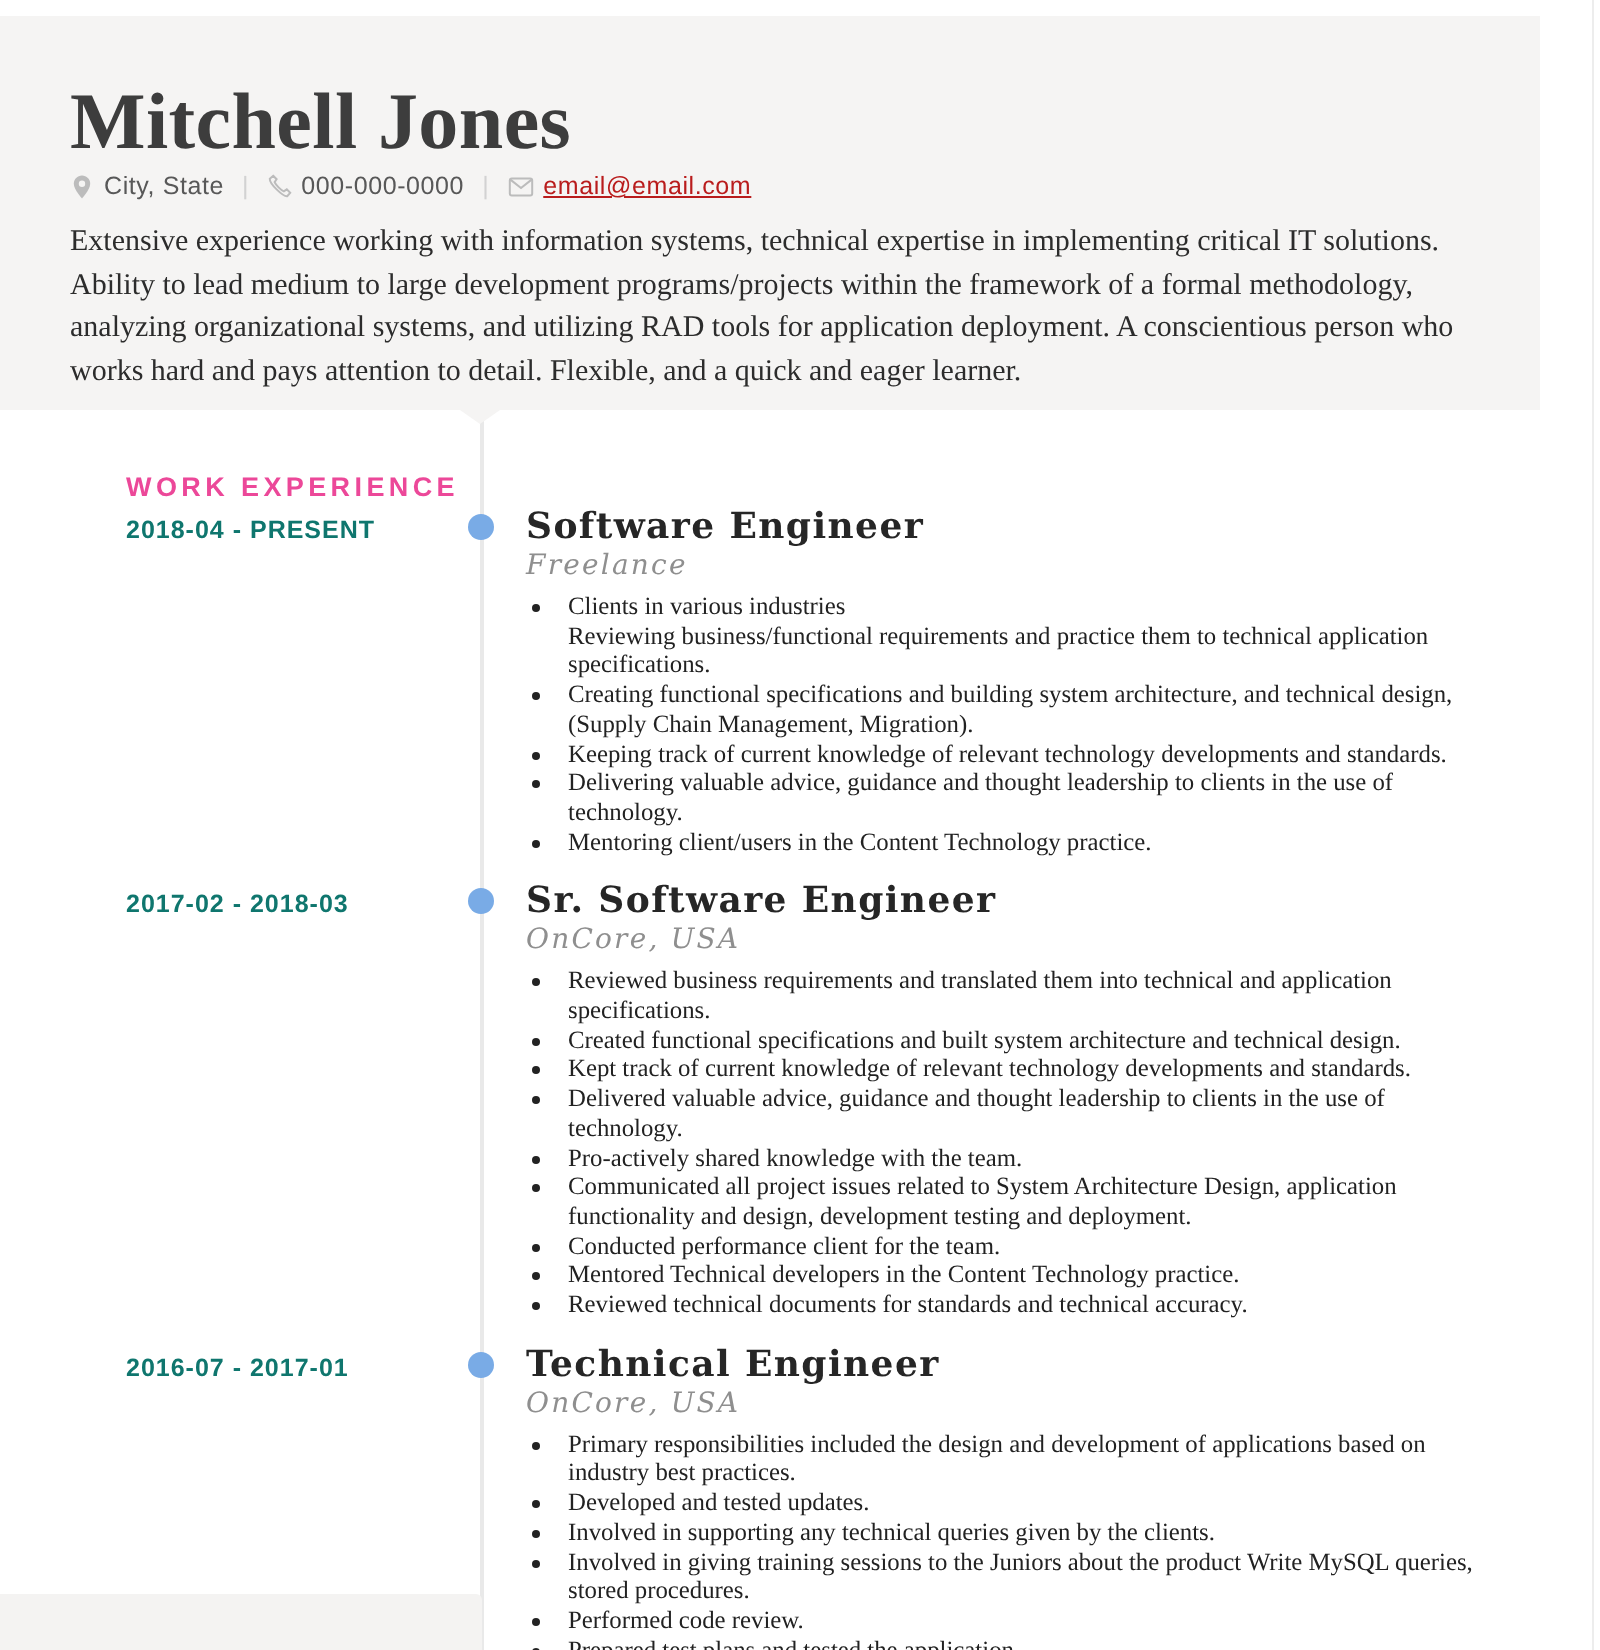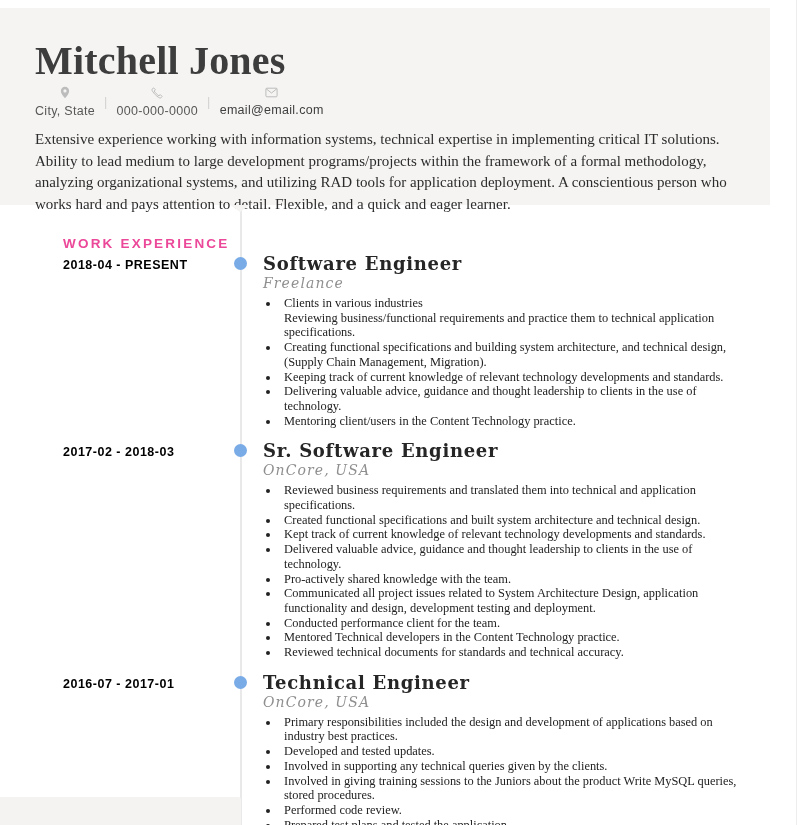--- a/index.html
+++ b/index.html
@@ -30,25 +30,25 @@
   .contact-row {
     margin-top: 6px;
     display: flex;
     align-items: center;
     gap: 9px;
     font-family: "Liberation Sans", sans-serif;
     font-size: 12.5px;
     color: #585858;
     letter-spacing: 0.3px;
   }
-  .contact-item { display: flex; align-items: center; gap: 5px; flex-direction: column; }
+  .contact-item { display: flex; align-items: center; gap: 5px; }
   .contact-icon { display: inline-flex; }
   .contact-icon svg { display: block; }
   .contact-sep { color: #d2d2d2; }
-  .email-link { color: #404040; cursor: pointer; }
+  .email-link { color: #b91c1c; text-decoration: underline; cursor: pointer; }
   .summary-text {
     margin-top: 11px;
     width: 700px;
     font-size: 15px;
     line-height: 21.5px;
     color: #2c2c2c;
   }
   
   .header-notch {
     position: absolute;
@@ -92,21 +92,21 @@
   .entry { position: relative; display: flex; margin-bottom: 14px; }
   .entry-date {
     flex: none;
     width: 240px;
     padding: 2px 0 0 63px;
     font-family: "Liberation Sans", sans-serif;
     font-weight: 700;
     font-size: 12.5px;
     line-height: 16px;
     letter-spacing: 0.5px;
-    color: #000000;
+    color: #0f766e;
     white-space: nowrap;
   }
   .entry-dot {
     position: absolute;
     left: 234px; top: 2px;
     width: 13px; height: 13px;
     border-radius: 50%;
     background: #79abe6;
     z-index: 3;
   }

